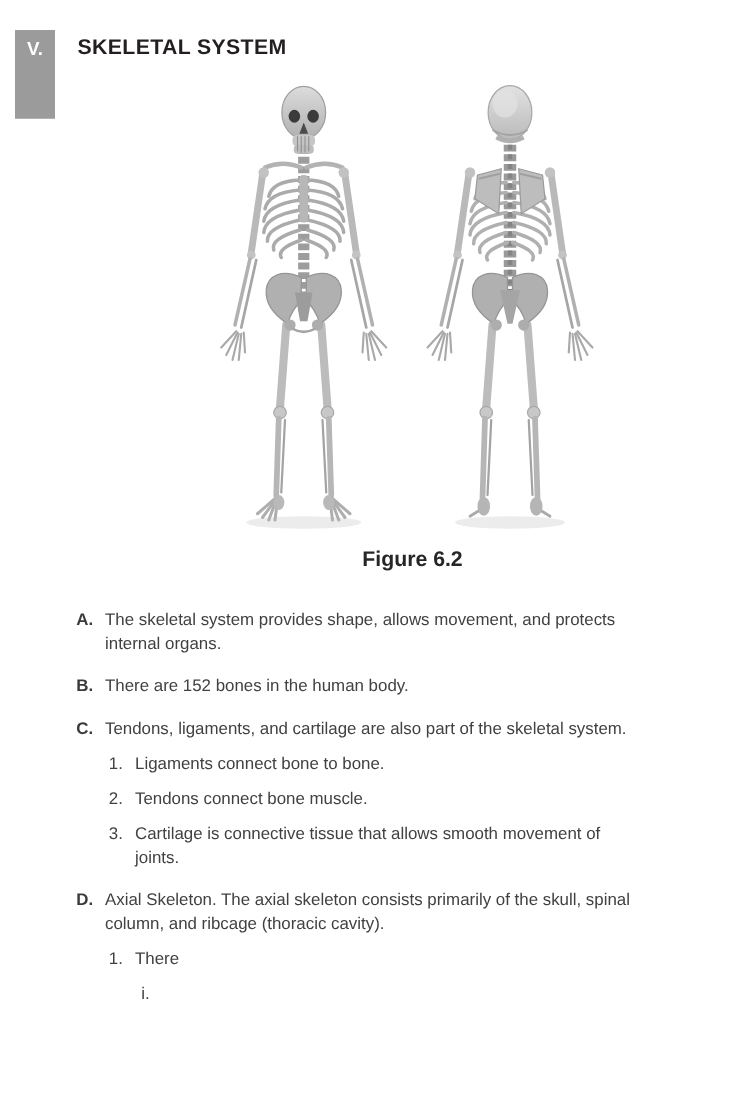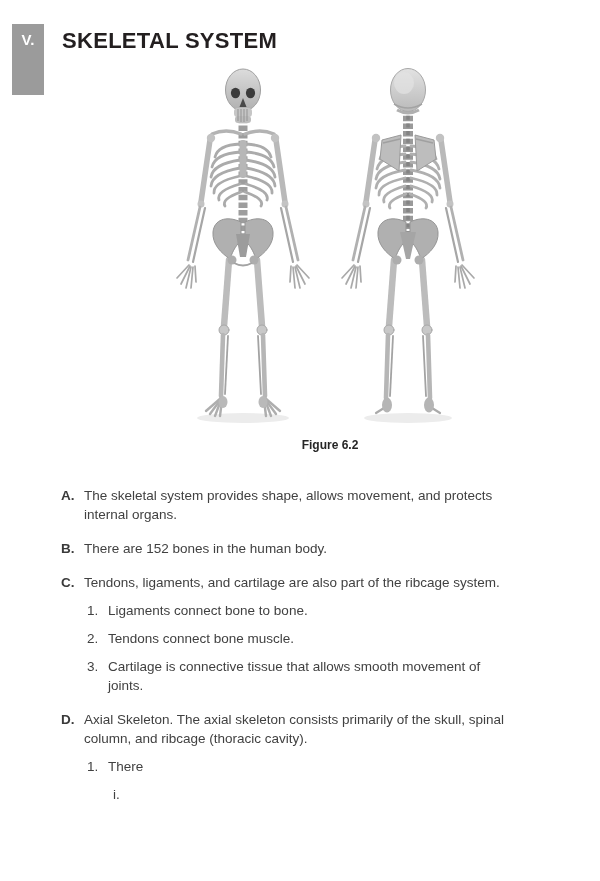--- a/index.html
+++ b/index.html
@@ -6,27 +6,27 @@
   .page{
     position:relative;width:600px;height:881px;background:#ffffff;overflow:hidden;
     font-family:"Liberation Sans",sans-serif;
   }
   .marker{
     position:absolute;left:12px;top:24px;width:32px;height:71px;
     background:#9b9b9b;color:#ffffff;font-weight:700;font-size:15px;
     text-align:center;padding-top:7px;box-sizing:border-box;
   }
   .title{
-    position:absolute;left:62px;top:28px;font-size:22px;font-weight:700;
+    position:absolute;left:62px;top:28px;font-size:17px;font-weight:700;
     color:#231f20;letter-spacing:0.3px;
   }
   .figure{position:absolute;left:168px;top:64px;display:flex;gap:15px;}
   .caption{
     position:absolute;left:60px;right:0;top:438px;text-align:center;
-    font-size:12px;font-weight:700;color:#262626;
+    font-size:17px;font-weight:700;color:#262626;
   }
   .content{
     position:absolute;left:61px;top:486px;width:481px;
     font-size:13.5px;line-height:19px;color:#414141;
   }
   .sec{margin-bottom:15px;}
   .row{display:flex;margin-bottom:9px;}
   .lbl{flex:none;}
   .l1 > .lbl{width:23px;font-weight:700;color:#3a3a3a;}
   .l2{margin-left:26px;}
@@ -263,21 +263,21 @@
     <div class="sec">
       <div class="row l1">
         <span class="lbl">B.</span>
         <span class="txt">There are 152 bones in the human body.</span>
       </div>
     </div>
 
     <div class="sec">
       <div class="row l1">
         <span class="lbl">C.</span>
-        <span class="txt">Tendons, ligaments, and cartilage are also part of the ribcage system.</span>
+        <span class="txt">Tendons, ligaments, and cartilage are also part of the skeletal system.</span>
       </div>
       <div class="row l2">
         <span class="lbl">1.</span>
         <span class="txt">Ligaments connect bone to bone.</span>
       </div>
       <div class="row l2">
         <span class="lbl">2.</span>
         <span class="txt">Tendons connect bone muscle.</span>
       </div>
       <div class="row l2">

